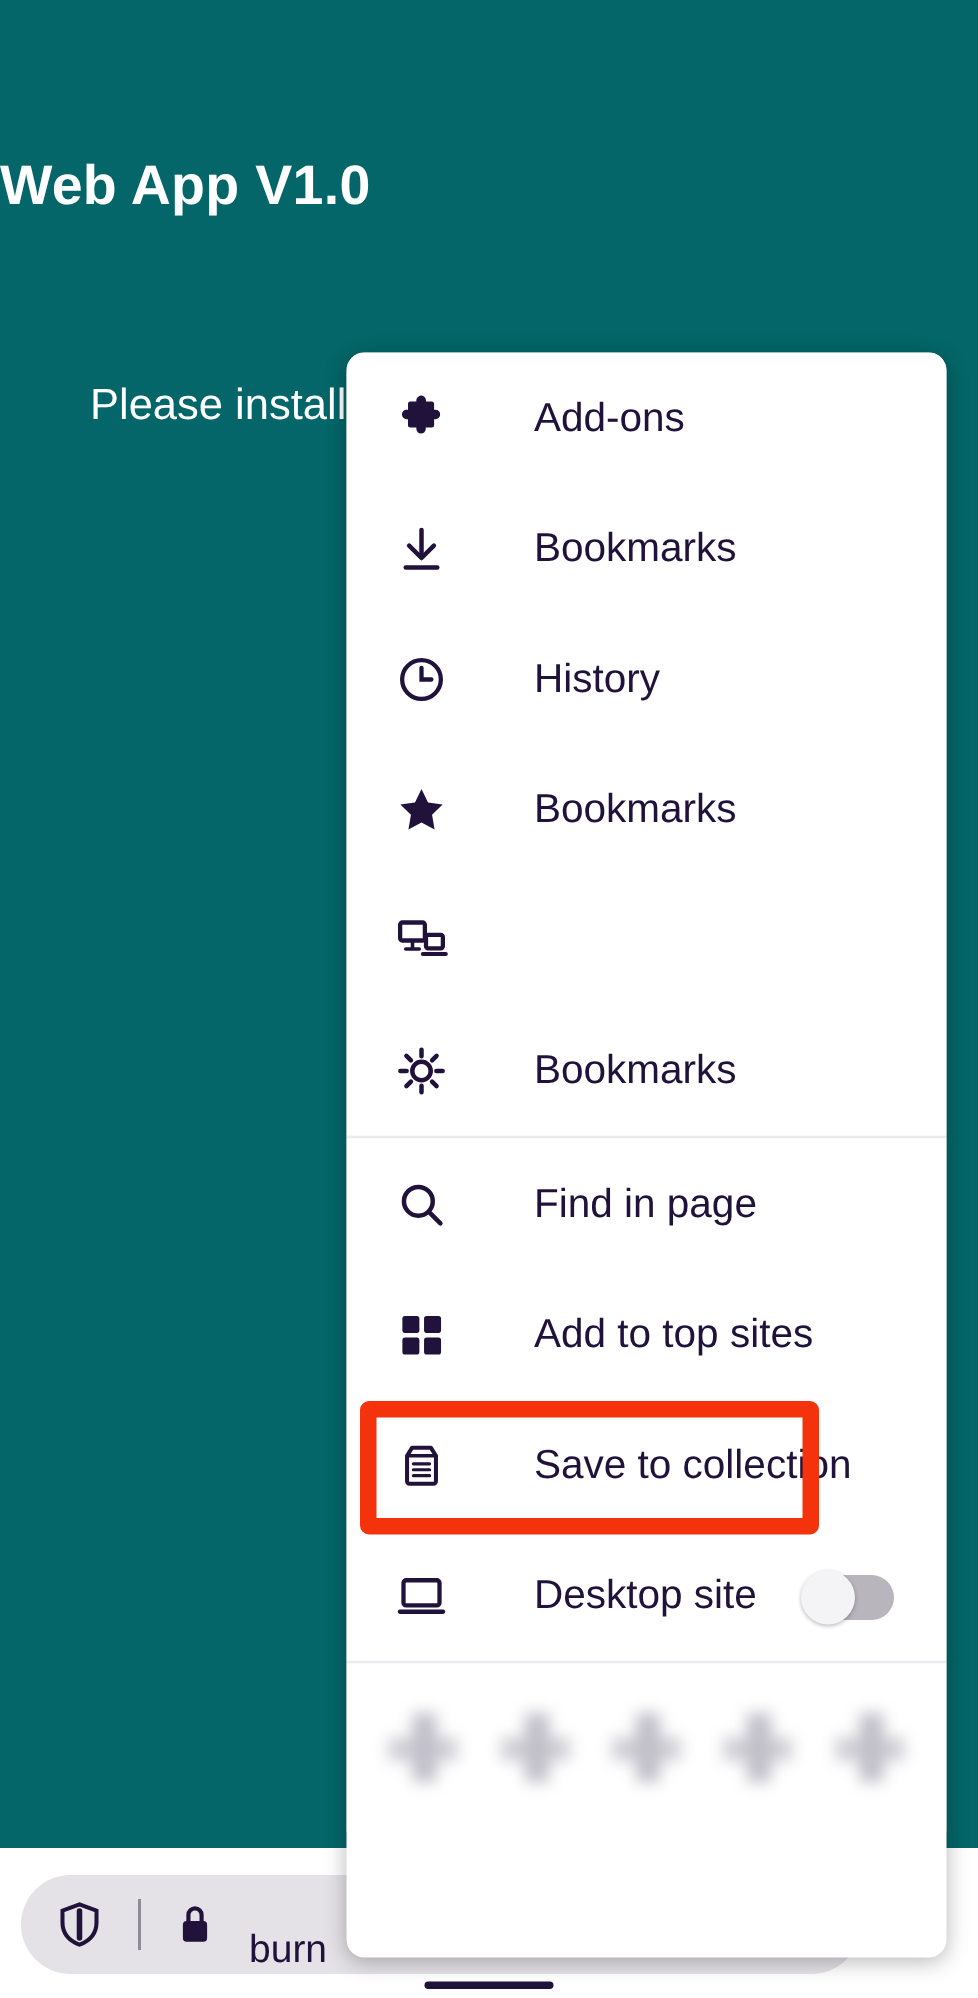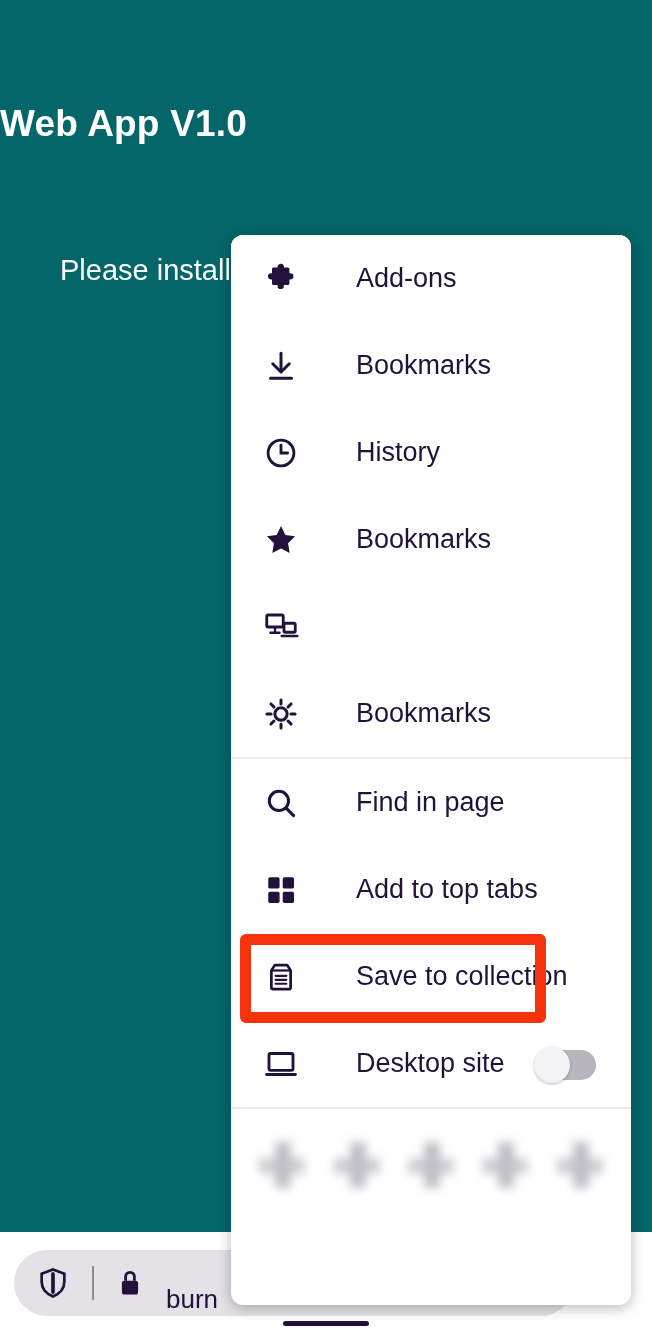--- a/index.html
+++ b/index.html
@@ -307,21 +307,21 @@
 
   <div class="menu-item">
     <span class="mi-icon">
       <svg viewBox="0 0 24 24" width="34" height="34" fill="#20123a">
         <rect x="3" y="3" width="8" height="8" rx="1.2"></rect>
         <rect x="13.2" y="3" width="8" height="8" rx="1.2"></rect>
         <rect x="3" y="13.2" width="8" height="8" rx="1.2"></rect>
         <rect x="13.2" y="13.2" width="8" height="8" rx="1.2"></rect>
       </svg>
     </span>
-    <span class="mi-label">Add to top tabs</span>
+    <span class="mi-label">Add to top sites</span>
   </div>
 
 
   <div class="menu-item">
     <span class="mi-icon">
       <svg viewBox="0 0 24 24" width="34" height="34" fill="none" stroke="#20123a" stroke-width="1.9" stroke-linejoin="round">
         <path d="M5.2 7.4 L7.6 3.6 h8.8 l2.4 3.8 V19.4 a1.2 1.2 0 0 1-1.2 1.2 H6.4 a1.2 1.2 0 0 1-1.2-1.2 Z"></path>
         <path d="M5.2 7.4 H18.8" stroke-width="1.6"></path>
         <path d="M8.2 11.2 H15.8 M8.2 14 H15.8 M8.2 16.8 H15.8" stroke-width="1.5" stroke-linecap="round"></path>
       </svg>

